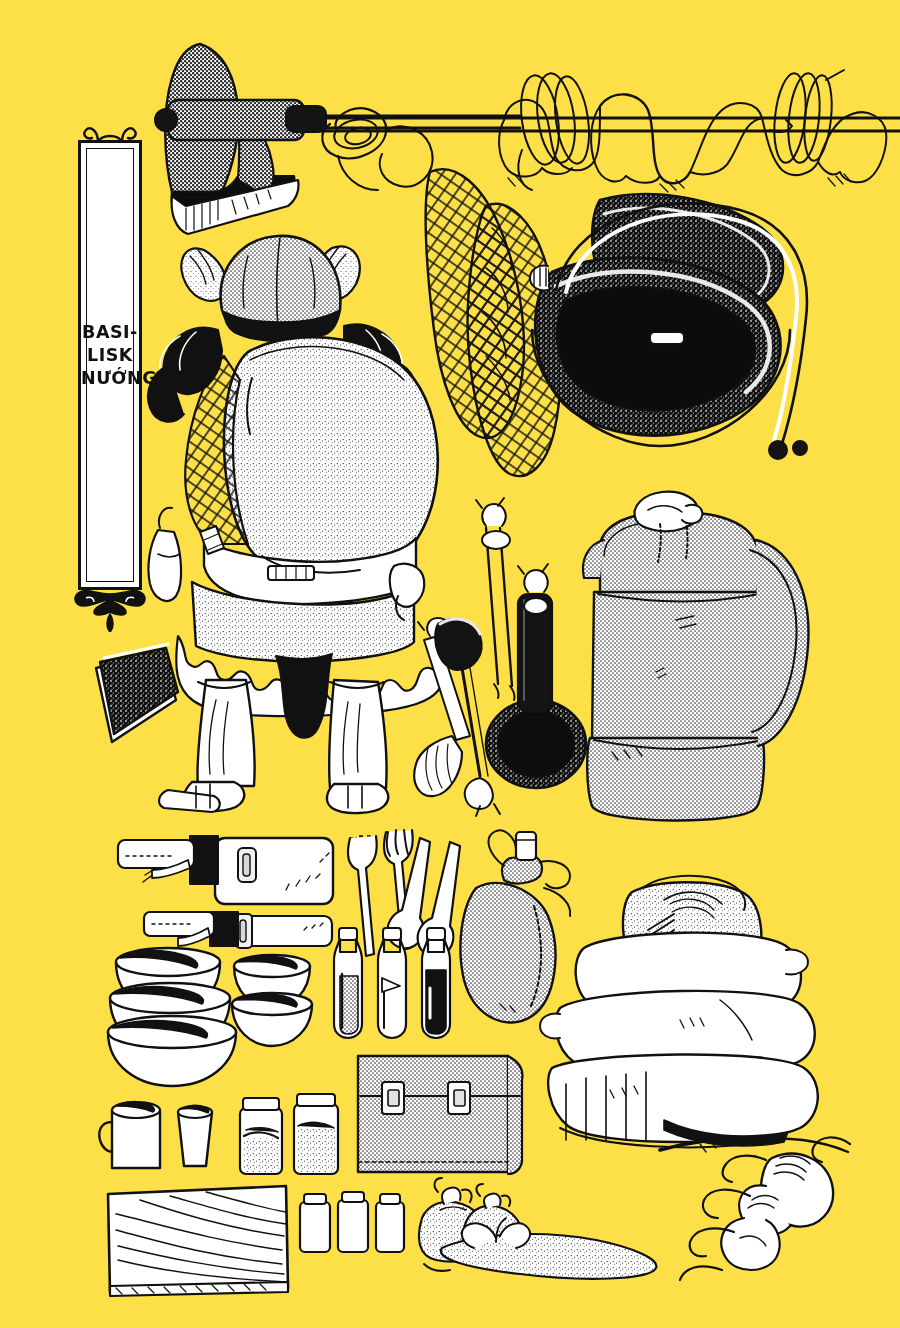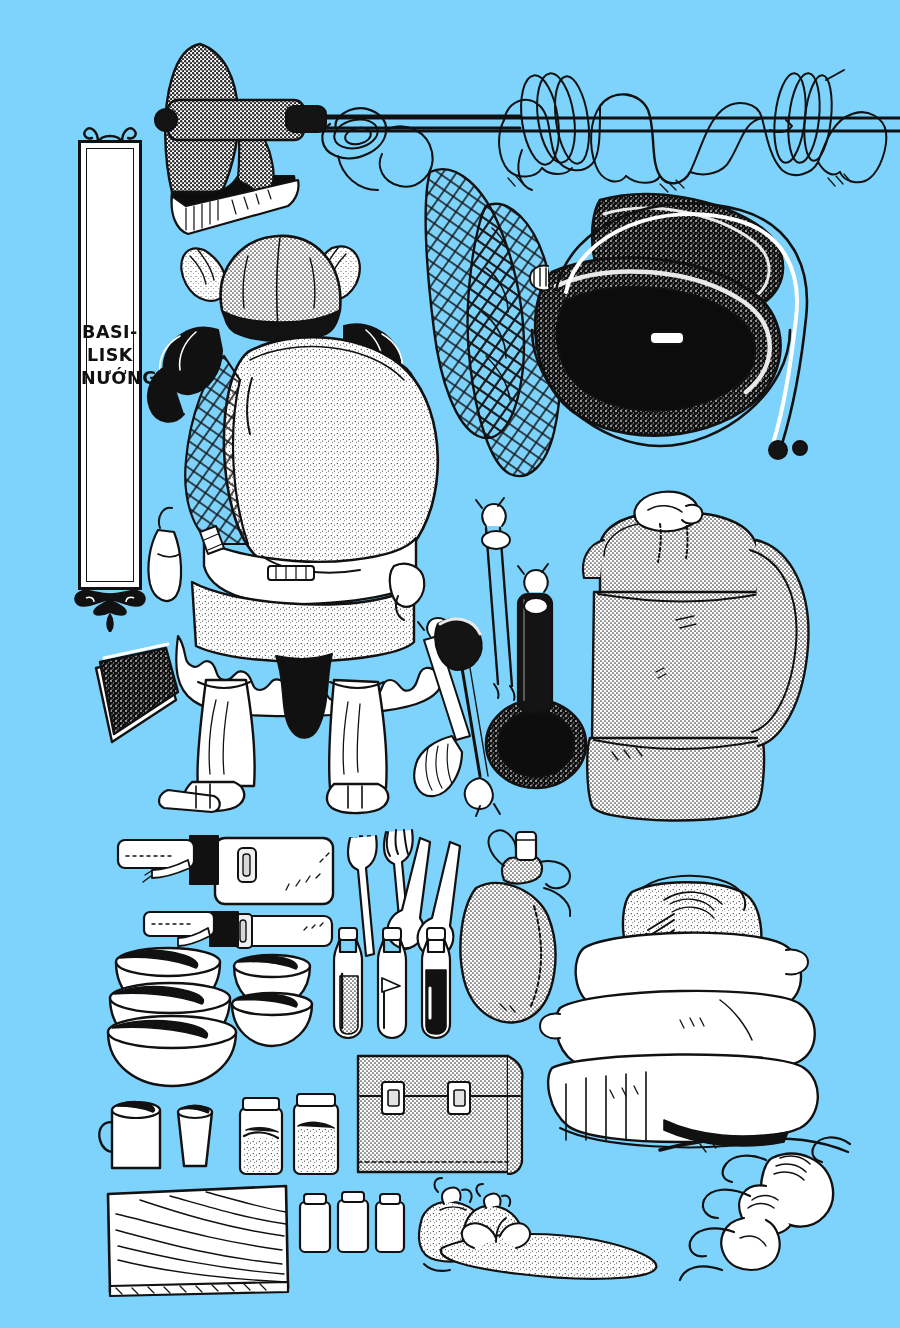--- a/index.html
+++ b/index.html
@@ -1,18 +1,18 @@
 <!DOCTYPE html>
 <html><head>
 <meta charset="utf-8">
 <style>
   html,body{margin:0;padding:0;background:#fff;}
   body{width:900px;height:1328px;position:relative;overflow:hidden;
        font-family:"Liberation Sans",sans-serif;color:#111;}
-  .page{position:absolute;inset:0;background:#7dd3fc;}
+  .page{position:absolute;inset:0;background:#fde047;}
   svg.art{position:absolute;left:0;top:0;width:900px;height:1328px;}
 
   
   .title-box{position:absolute;left:78px;top:140px;width:64px;height:450px;
              border:3px solid #111;background:#fff;box-sizing:border-box;}
   .title-box .inner{position:absolute;inset:5px;border:1.6px solid #111;box-sizing:border-box;}
   .title-text{position:absolute;left:0;right:0;top:178px;text-align:center;
               font-family:"DejaVu Sans",sans-serif;font-weight:700;font-size:17.5px;
               line-height:1.30;letter-spacing:.5px;color:#111;}
   .title-text div{white-space:nowrap;}

